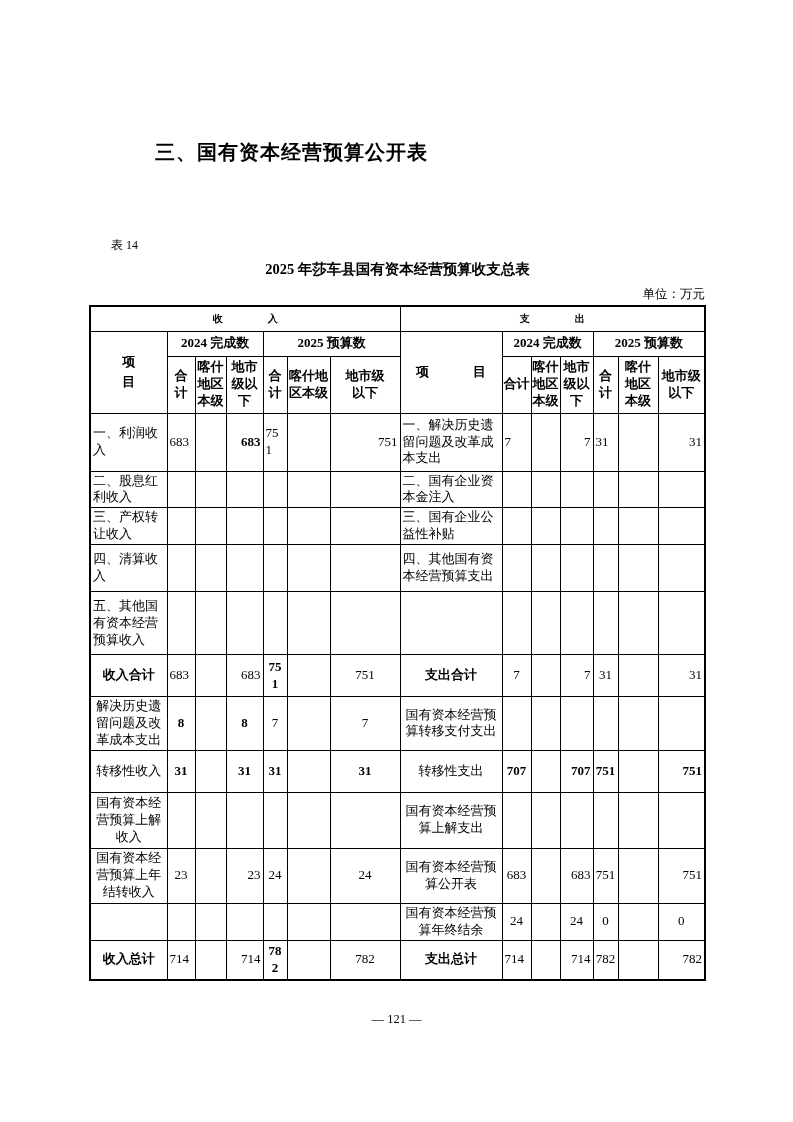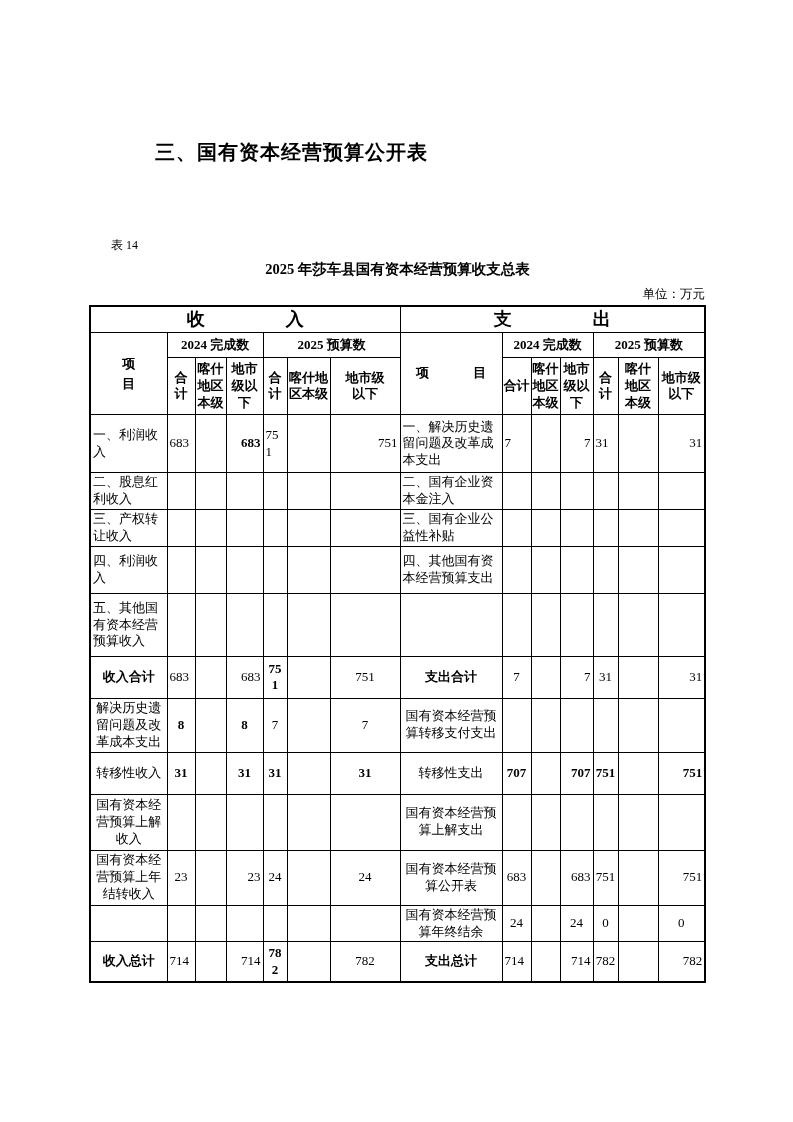--- a/index.html
+++ b/index.html
@@ -38,21 +38,21 @@
   }
   table.budget th, table.budget td {
     border:1.5px solid #000;
     font-size:13px; line-height:1.3;
     vertical-align:middle;
     padding:1px 2px;
     overflow:hidden;
     word-break:break-all;
   }
   table.budget th { font-weight:bold; text-align:center; padding:1px; }
-  tr.h1 { height:25px; } tr.h1 th { font-size:18px; }
+  tr.h1 { height:25px; } tr.h1 th { font-size:10px; }
   tr.h2 { height:25px; }
   tr.h3 { height:57px;margin-top:8px; }
   .spread  { letter-spacing:4.5em; margin-right:-4.5em; white-space:nowrap; }
   .spread2 { letter-spacing:3.4em; margin-right:-3.4em; white-space:nowrap; }
   .vstack  { display:block; width:1.1em; margin:0 auto; line-height:1.55; }
   .cw3     { display:block; width:3.3em; margin:0 auto; }
   td.lbl   { font-size:13px; }
   td.num   { font-size:13.5px; font-family:"Liberation Serif","DejaVu Serif",serif; }
   td.al { text-align:left; }
   td.ac { text-align:center; }
@@ -172,21 +172,21 @@
           <td class="num ac"></td>
           <td class="lbl al">三、国有企业公益性补贴</td>
           <td class="num ac"></td>
           <td class="num ac"></td>
           <td class="num ac"></td>
           <td class="num ac"></td>
           <td class="num ac"></td>
           <td class="num ac"></td>
         </tr>
         <tr style="height: 47px;">
-          <td class="lbl al">四、利润收入</td>
+          <td class="lbl al">四、清算收入</td>
           <td class="num ac"></td>
           <td class="num ac"></td>
           <td class="num ac"></td>
           <td class="num ac"></td>
           <td class="num ac"></td>
           <td class="num ac"></td>
           <td class="lbl al">四、其他国有资本经营预算支出</td>
           <td class="num ac"></td>
           <td class="num ac"></td>
           <td class="num ac"></td>
@@ -318,14 +318,15 @@
           <td class="num al">714</td>
           <td class="num ac"></td>
           <td class="num ar">714</td>
           <td class="num ac">782</td>
           <td class="num ac"></td>
           <td class="num ar">782</td>
         </tr>
       </tbody>
   </table>
 
+  <div class="page-number">— 121 —</div>
 
 </div>
 
 </body></html>

